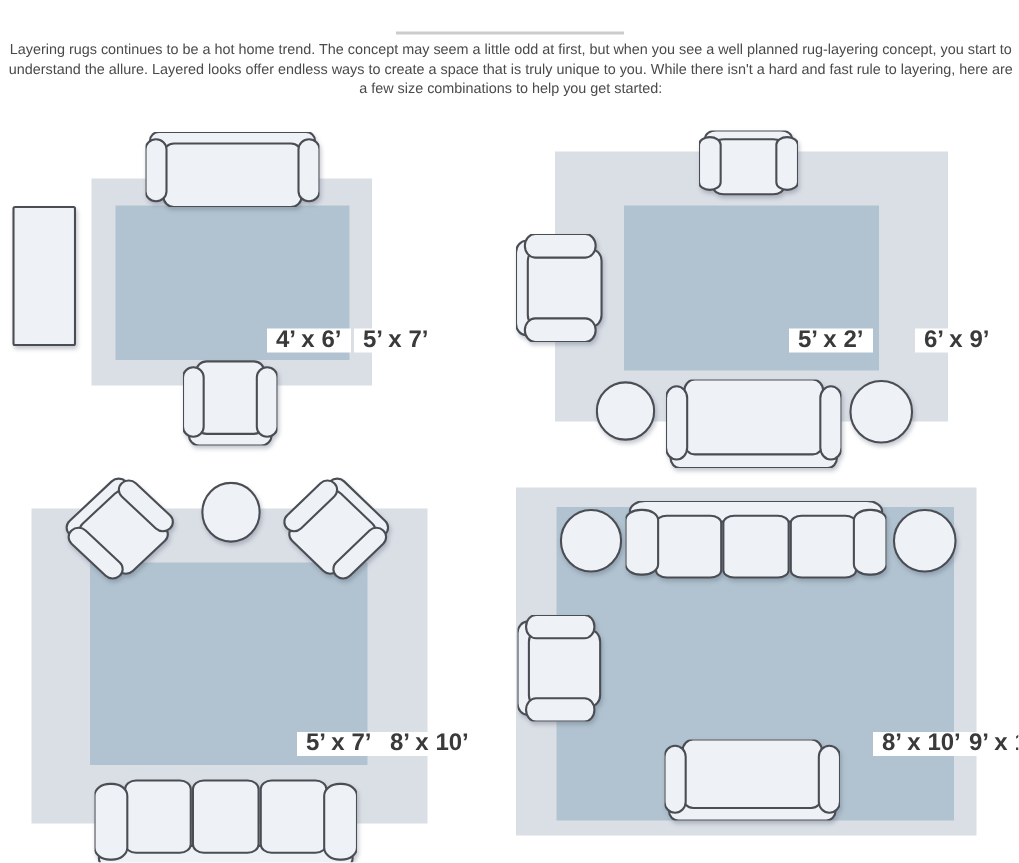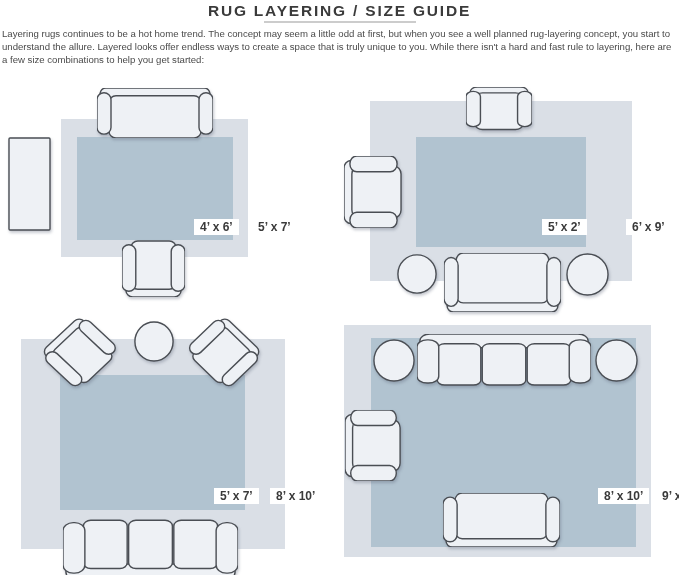--- a/index.html
+++ b/index.html
@@ -10,44 +10,43 @@
   .page-title{
     position:absolute;top:2px;left:0;right:0;margin:0;text-align:center;
     font-size:15.5px;font-weight:600;letter-spacing:1.8px;color:var(--title-text,#3a3a3a);
   }
   .title-divider{
     position:absolute;top:21px;left:50%;transform:translateX(-50%);
     width:152px;height:2px;background:var(--divider,#ccc);
   }
   .intro{
     position:absolute;top:27px;left:2px;width:677px;margin:0;
-    font-size:9.6px;line-height:13.2px;color:var(--body-text,#4a4a4a);
+    font-size:9.6px;line-height:13.2px;color:var(--body-text,#4a4a4a);text-align:center;
   }
   .rug{position:absolute;}
   .rug.outer{background:var(--rug-light,#dadfe6);}
   .rug.inner{background:var(--rug-dark,#b1c3d0);}
   .furn{position:absolute;filter:drop-shadow(1.5px 2px 1.5px rgba(85,95,115,.35));}
   .furn svg{display:block;}
   .furn svg rect,.furn svg circle{
     fill:var(--furniture-fill,#eef1f5);
     stroke:var(--furniture-stroke,#4a4e54);
     stroke-width:1.4;vector-effect:non-scaling-stroke;
     stroke-linejoin:round;
   }
   .size-label{
     position:absolute;background:var(--label-bg,#fff);color:var(--label-text,#3a3a3a);
-    font-size:12px;font-weight:bold;line-height:12px;padding:2px 6px;white-space:nowrap;margin-left:16px;
+    font-size:16px;font-weight:bold;line-height:12px;padding:2px 6px;white-space:nowrap;
   }
 </style>
 </head>
 <body>
 
 <div class="canvas">
 
-  <h1 class="page-title">RUG LAYERING / SIZE GUIDE</h1>
   <div class="title-divider"></div>
   <p class="intro">Layering rugs continues to be a hot home trend. The concept may seem a little odd at first, but when you see a well planned rug-layering concept, you start to understand the allure. Layered looks offer endless ways to create a space that is truly unique to you. While there isn't a hard and fast rule to layering, here are a few size combinations to help you get started:</p>
 
   <section>
     <div class="rug outer" style="left:61px;top:119px;width:187px;height:138px"></div>
     <div class="rug inner" style="left:77px;top:137px;width:156px;height:103px"></div>
     <div class="furn" style="left:8px;top:137px;width:43px;height:94px">
         <svg viewBox="0 0 43 94" width="100%" height="100%" preserveAspectRatio="none">
           <g transform="translate(21.5 47) rotate(0) translate(-21.5 -47)">
             <rect x="1" y="1" width="41" height="92" rx="1"></rect>

